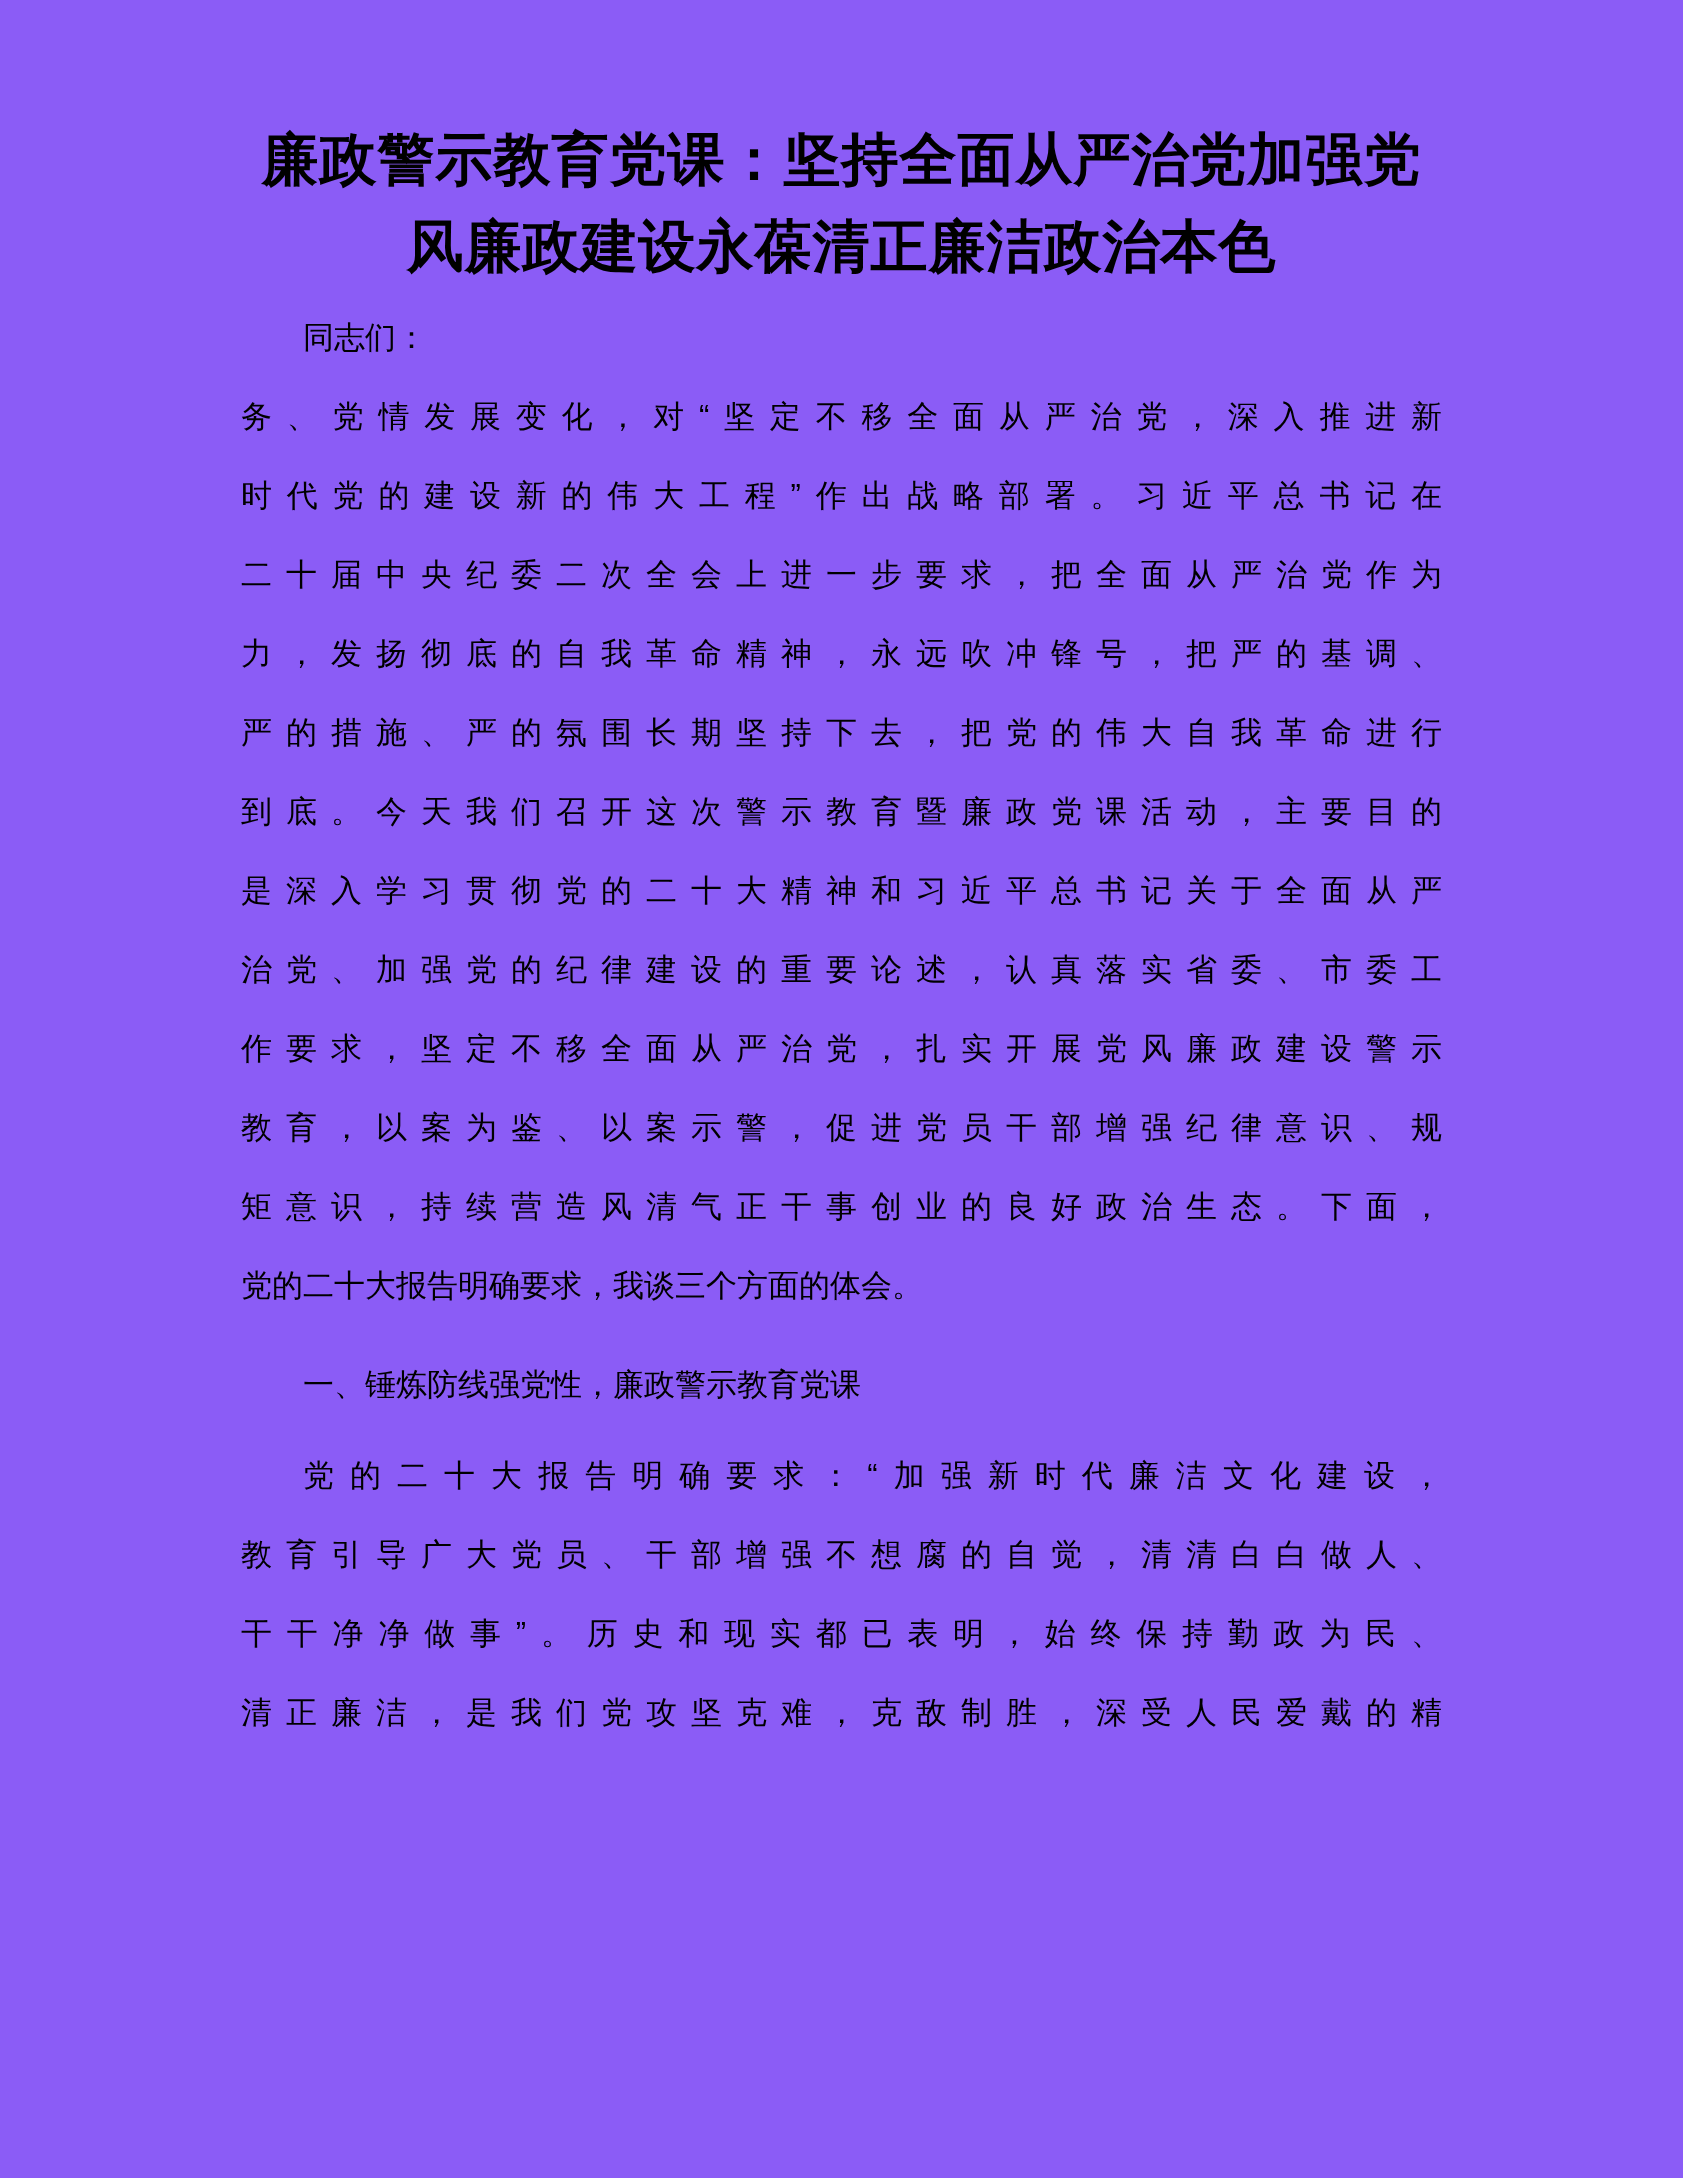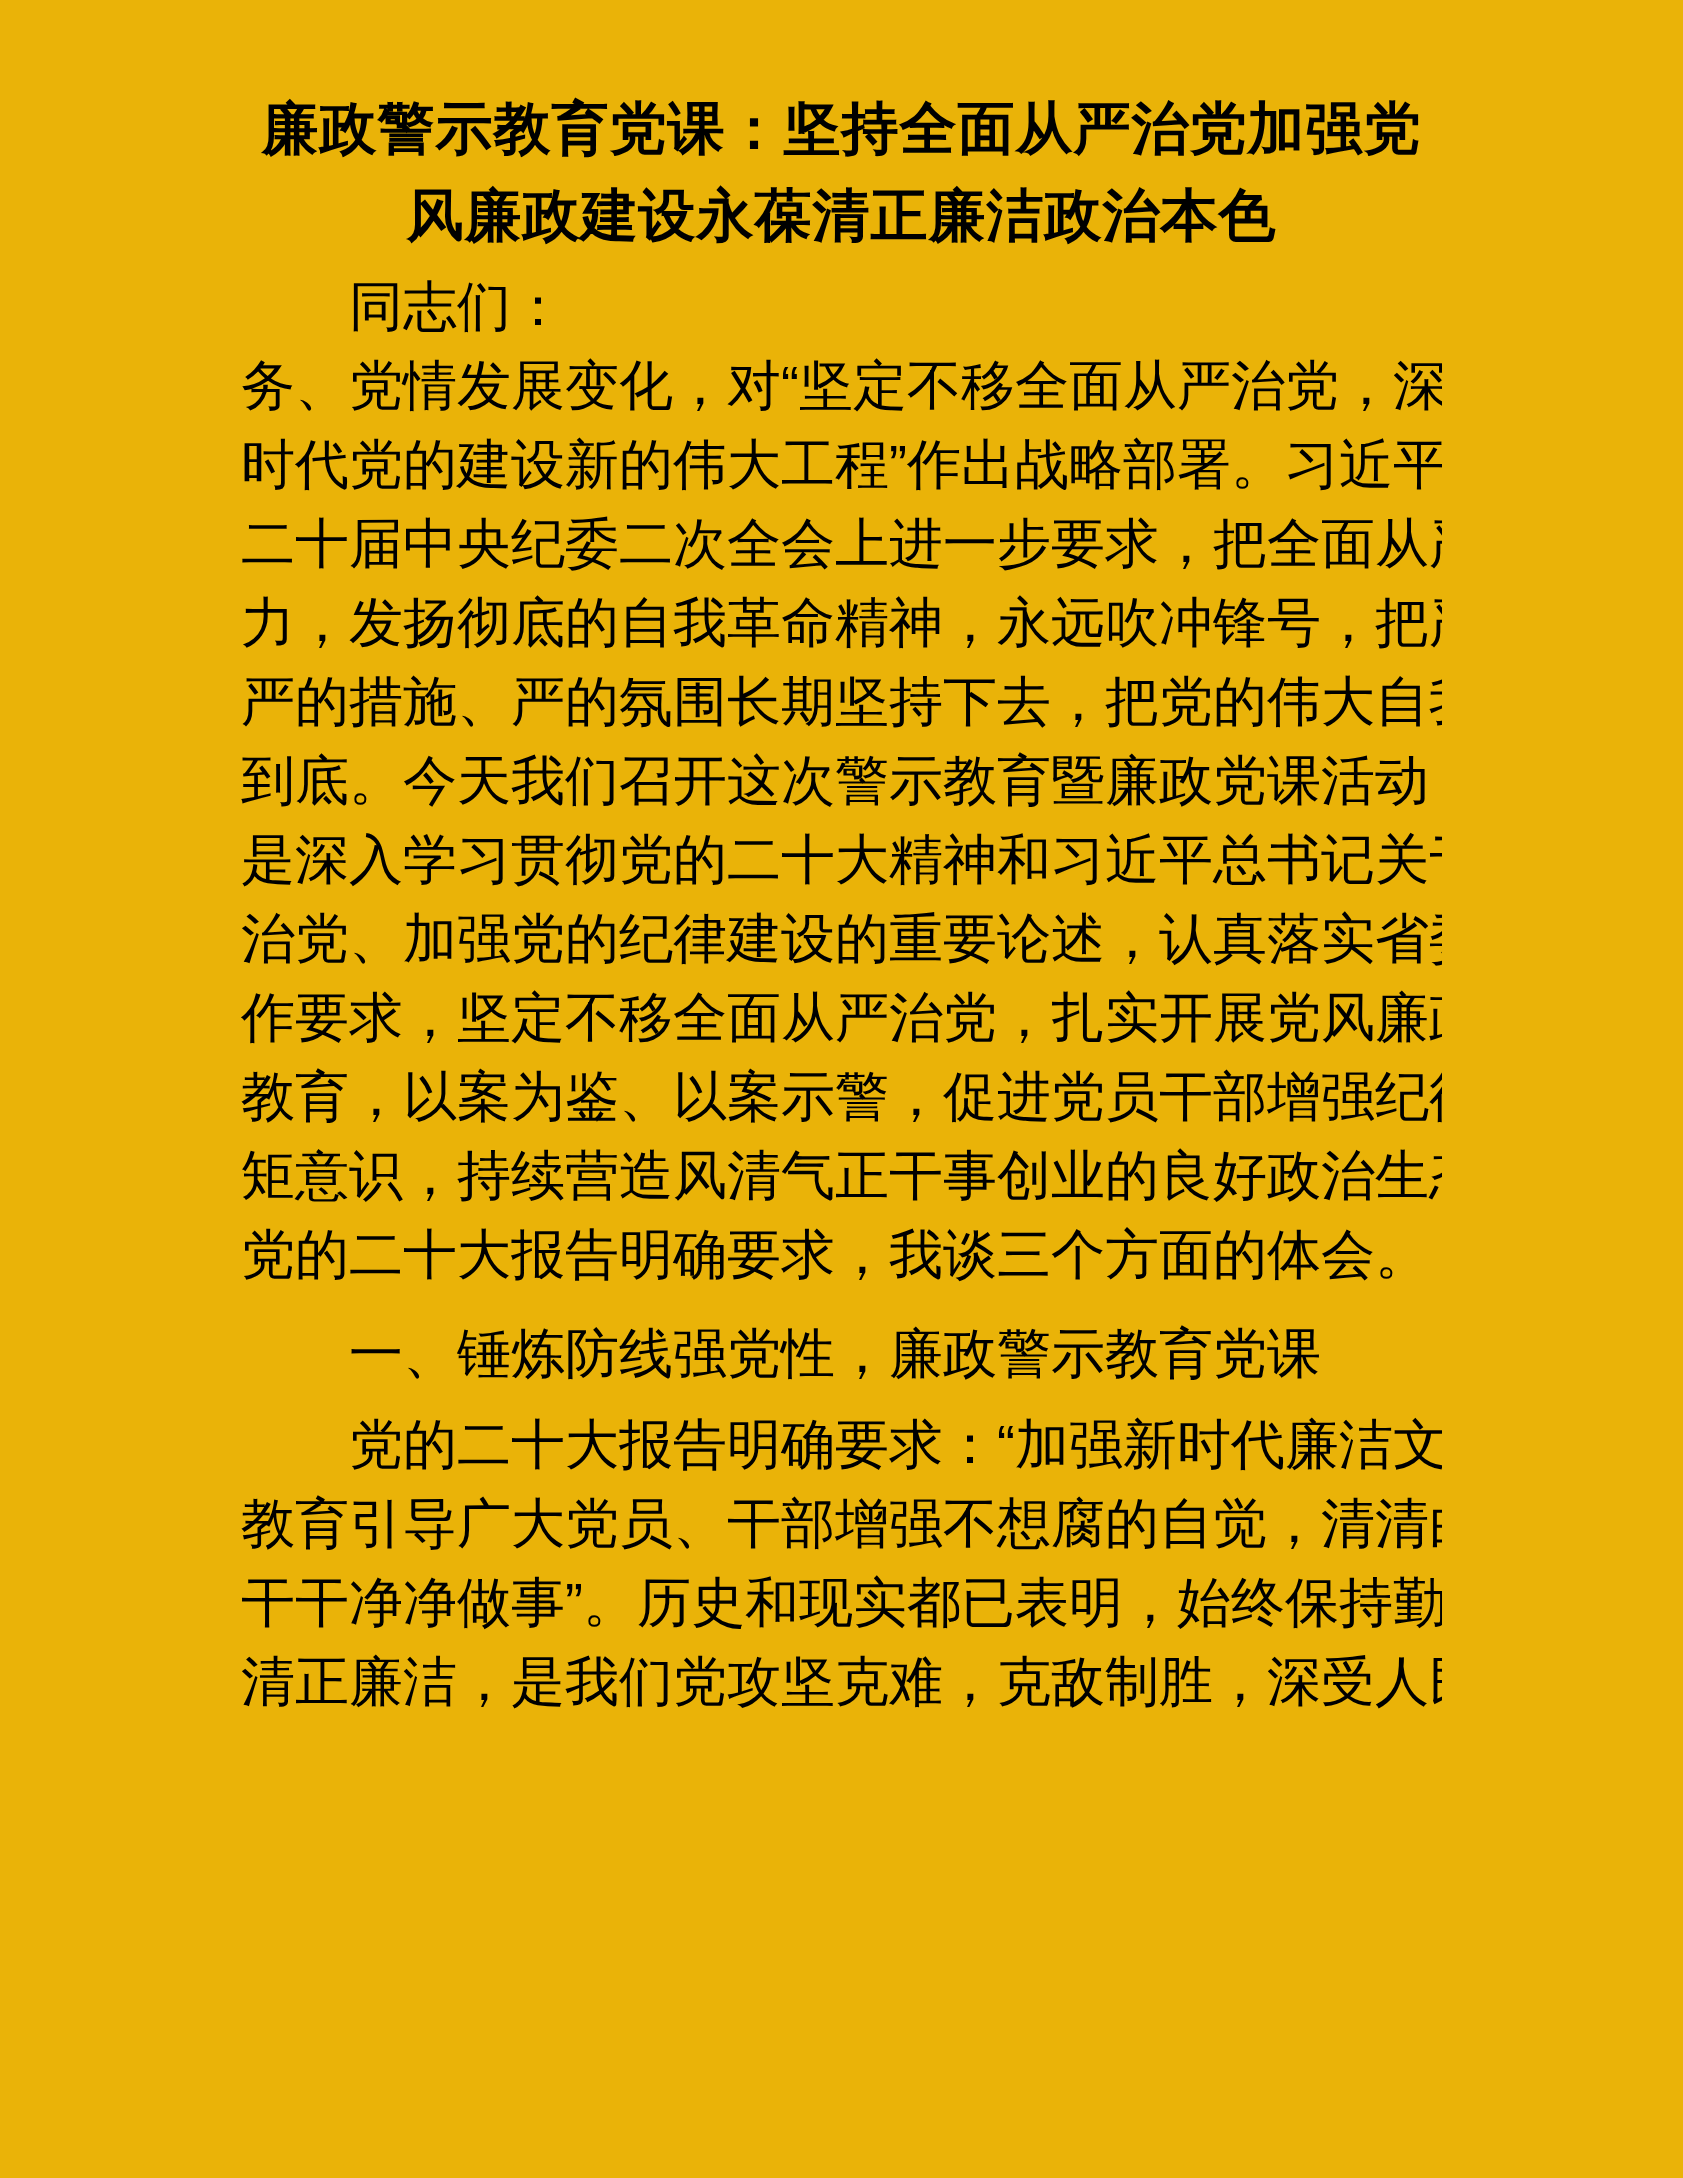--- a/index.html
+++ b/index.html
@@ -5,39 +5,39 @@
     html, body {
       margin: 0;
       padding: 0;
       background: #ffffff;
     }
     .page {
       position: relative;
       width: 1683px;
       height: 2178px;
       box-sizing: border-box;
-      background: #eab308;
+      background: #8b5cf6;
       color: #000000;
-      padding: 85px 241px 0 241px;
+      padding: 116px 241px 0 241px;
       font-family: "Liberation Sans", "DejaVu Sans", sans-serif;
       overflow: hidden;
     }
     .doc-title {
       font-size: 57px;
       line-height: 87px;
       font-weight: 700;
       text-align: center;
       color: #000000;
       letter-spacing: 1px;
     }
     .doc-body {
       margin-top: 8px;
     }
     .line {
-      font-size: 54px;
+      font-size: 31px;
       line-height: 79px;
       color: #000000;
       text-align: justify;
       text-align-last: justify;
       text-justify: inter-character;
       overflow: hidden;
       white-space: nowrap;
     }
     .line.noj {
       text-align: left;

